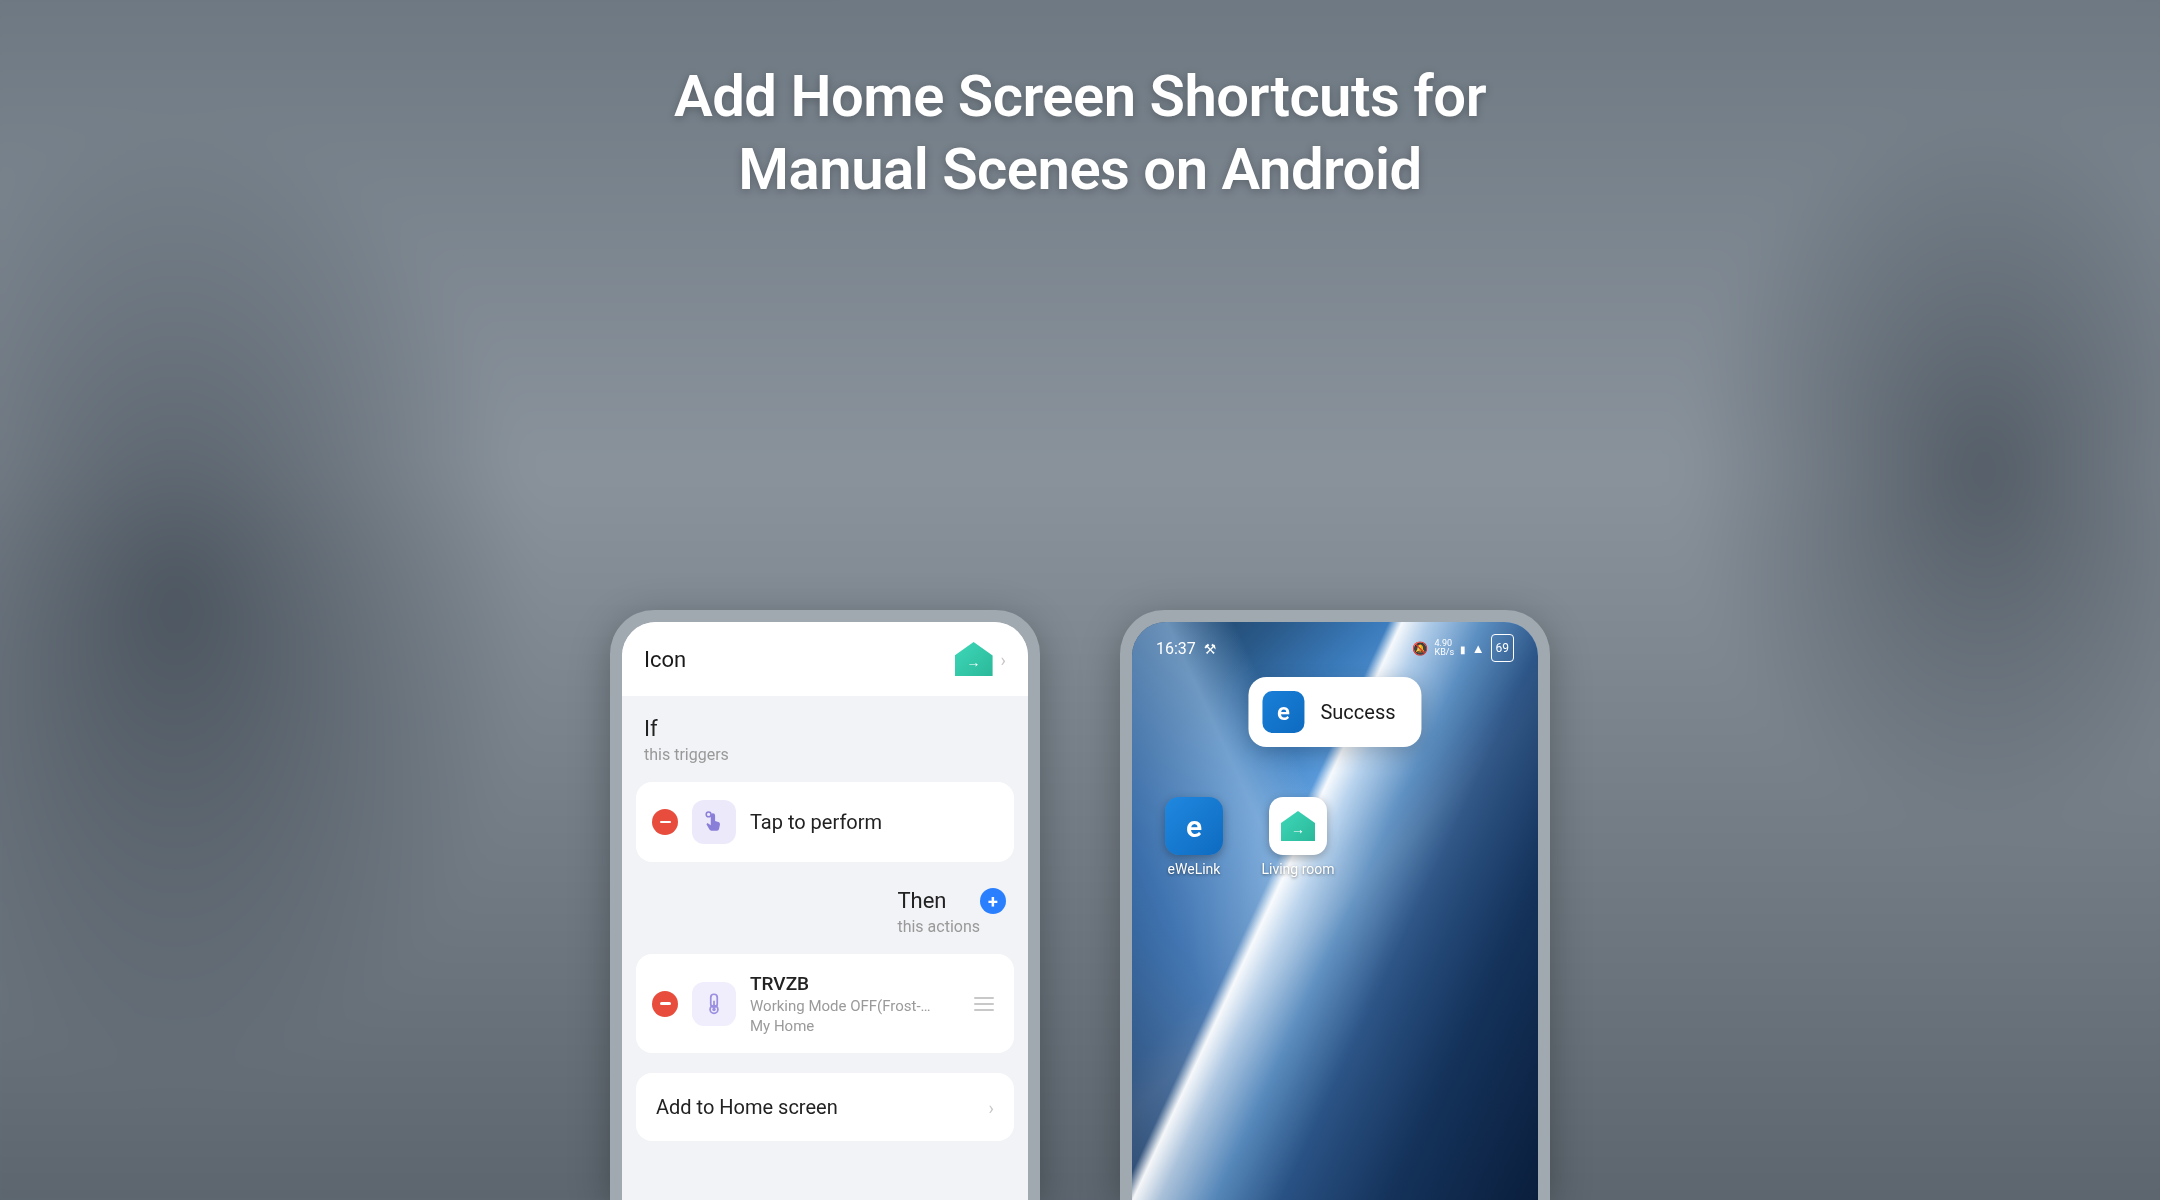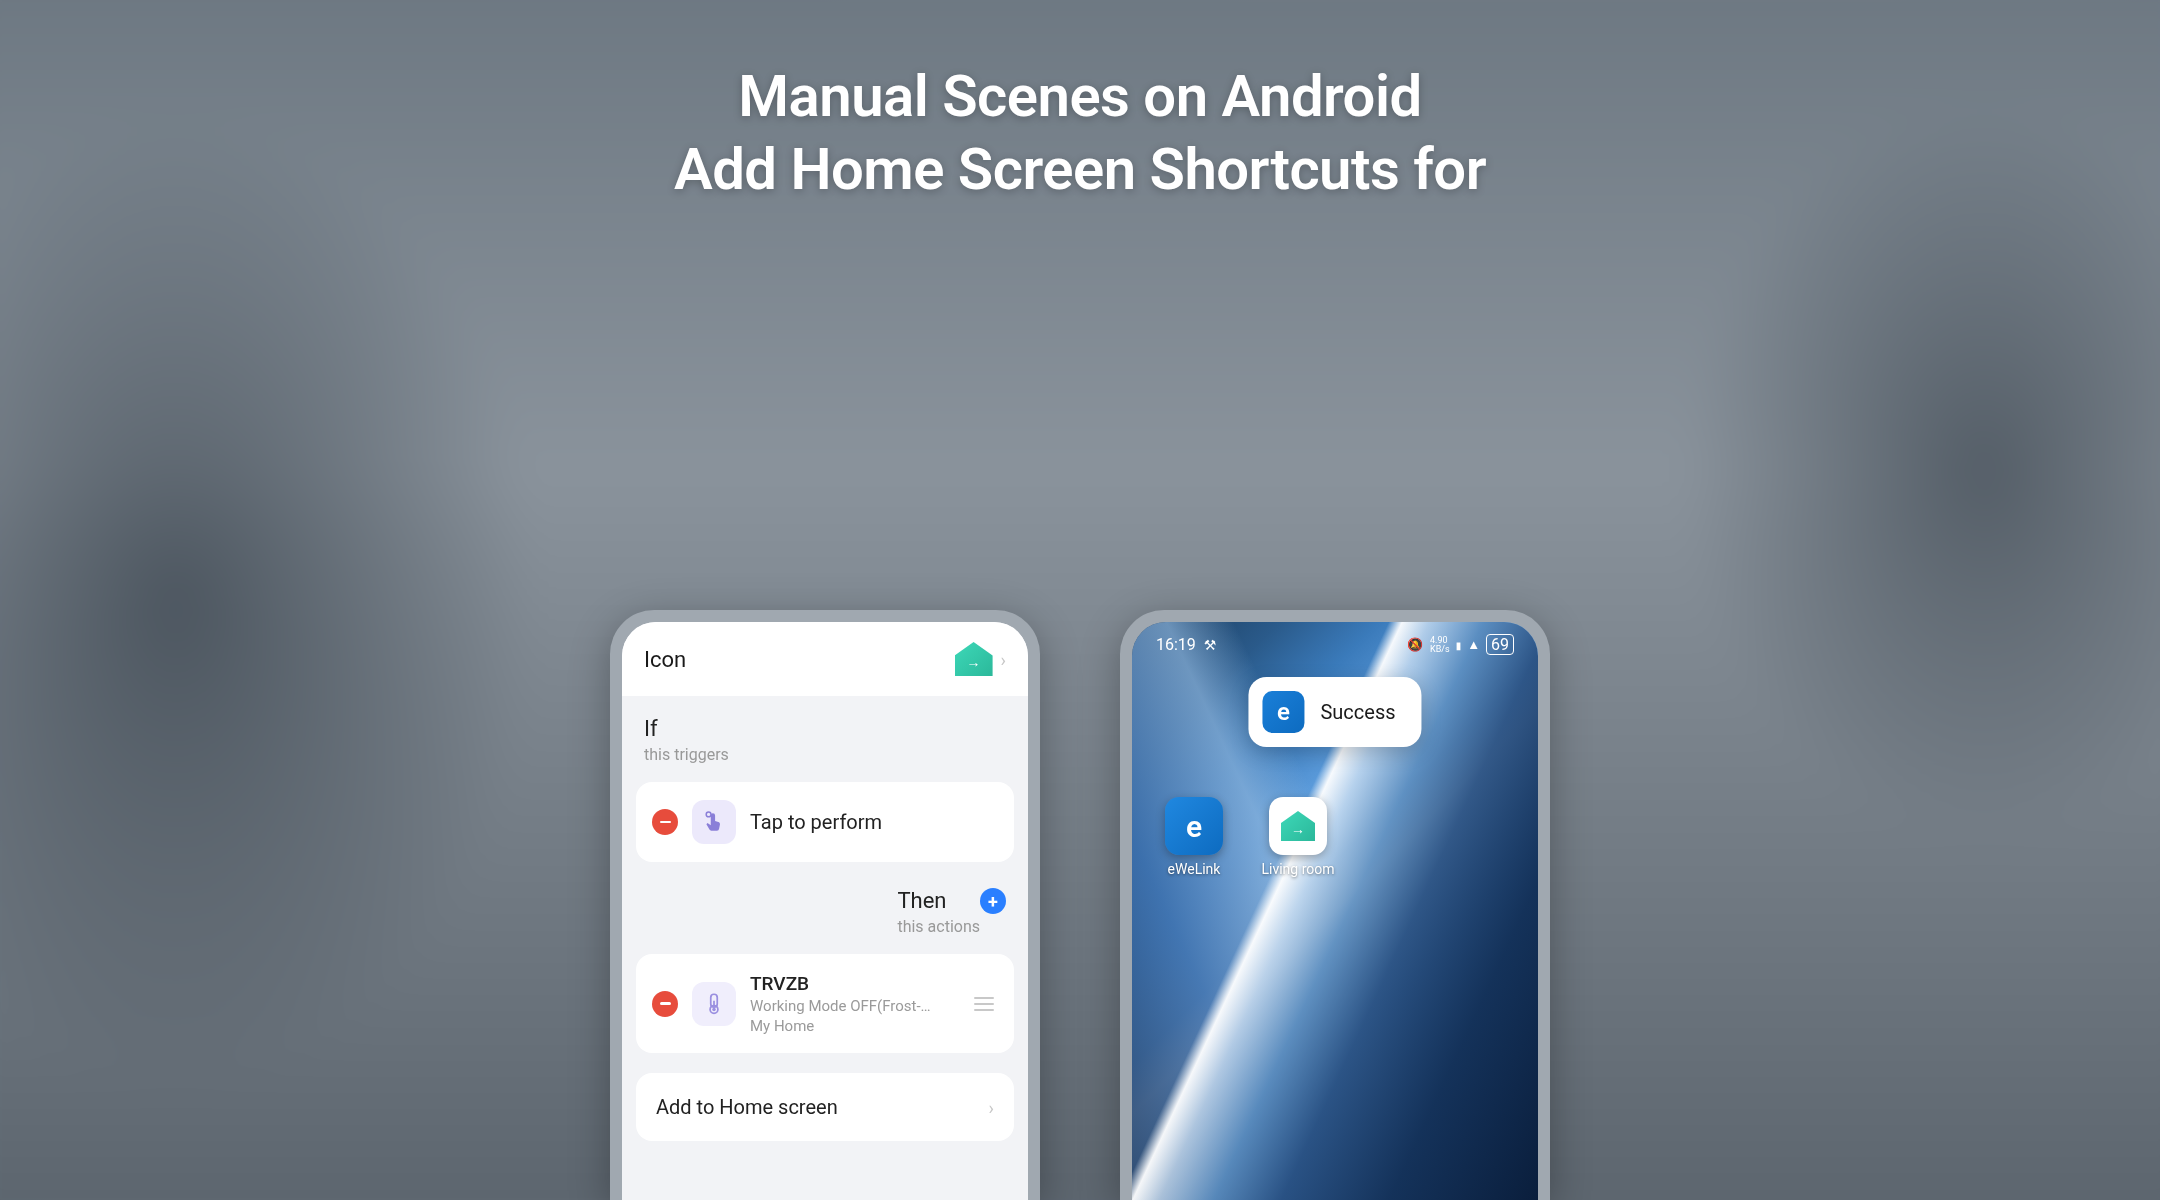--- a/index.html
+++ b/index.html
@@ -201,22 +201,22 @@
   .home-app-label { color: #fff; font-size: 14px; text-shadow: 0 1px 3px rgba(0,0,0,0.5); white-space: nowrap; text-align: right; }
 </style>
 </head>
 <body>
 
 <div class="bg-blur"></div>
 
 <div class="stage">
 
   <div class="headline">
+    <div>Add Home Screen Shortcuts for</div>
     <div>Manual Scenes on Android</div>
-    <div>Add Home Screen Shortcuts for</div>
   </div>
 
   <div class="phones">
 
     <div class="phone">
       <div class="phone-inner app-screen">
 
         <div class="icon-row">
           <span class="icon-row-label">Icon</span>
           <span class="icon-row-right">
@@ -278,29 +278,29 @@
 
       </div>
     </div>
 
     <div class="phone">
       <div class="phone-inner home-screen">
         <div class="mountain"></div>
 
         <div class="status-bar">
           <div class="status-left">
-            <span>16:19</span>
+            <span>16:37</span>
             <span class="hammer-icon"></span>
           </div>
           <div class="status-right">
             <span>🔕</span>
             <span style="font-size:9px;line-height:1">4.90<br>KB/s</span>
             <span class="sig"></span>
             <span>▲</span>
-            <span style="border:1px solid #fff;border-radius:4px;padding:0 4px;font-size:16px">69</span>
+            <span style="border:1px solid #fff;border-radius:4px;padding:6px 4px;font-size:12px">69</span>
           </div>
         </div>
 
         <div class="toast">
           <span class="toast-ico">e</span>
           <span class="toast-text">Success</span>
         </div>
 
         <div class="home-icons">
           <div class="home-app">

